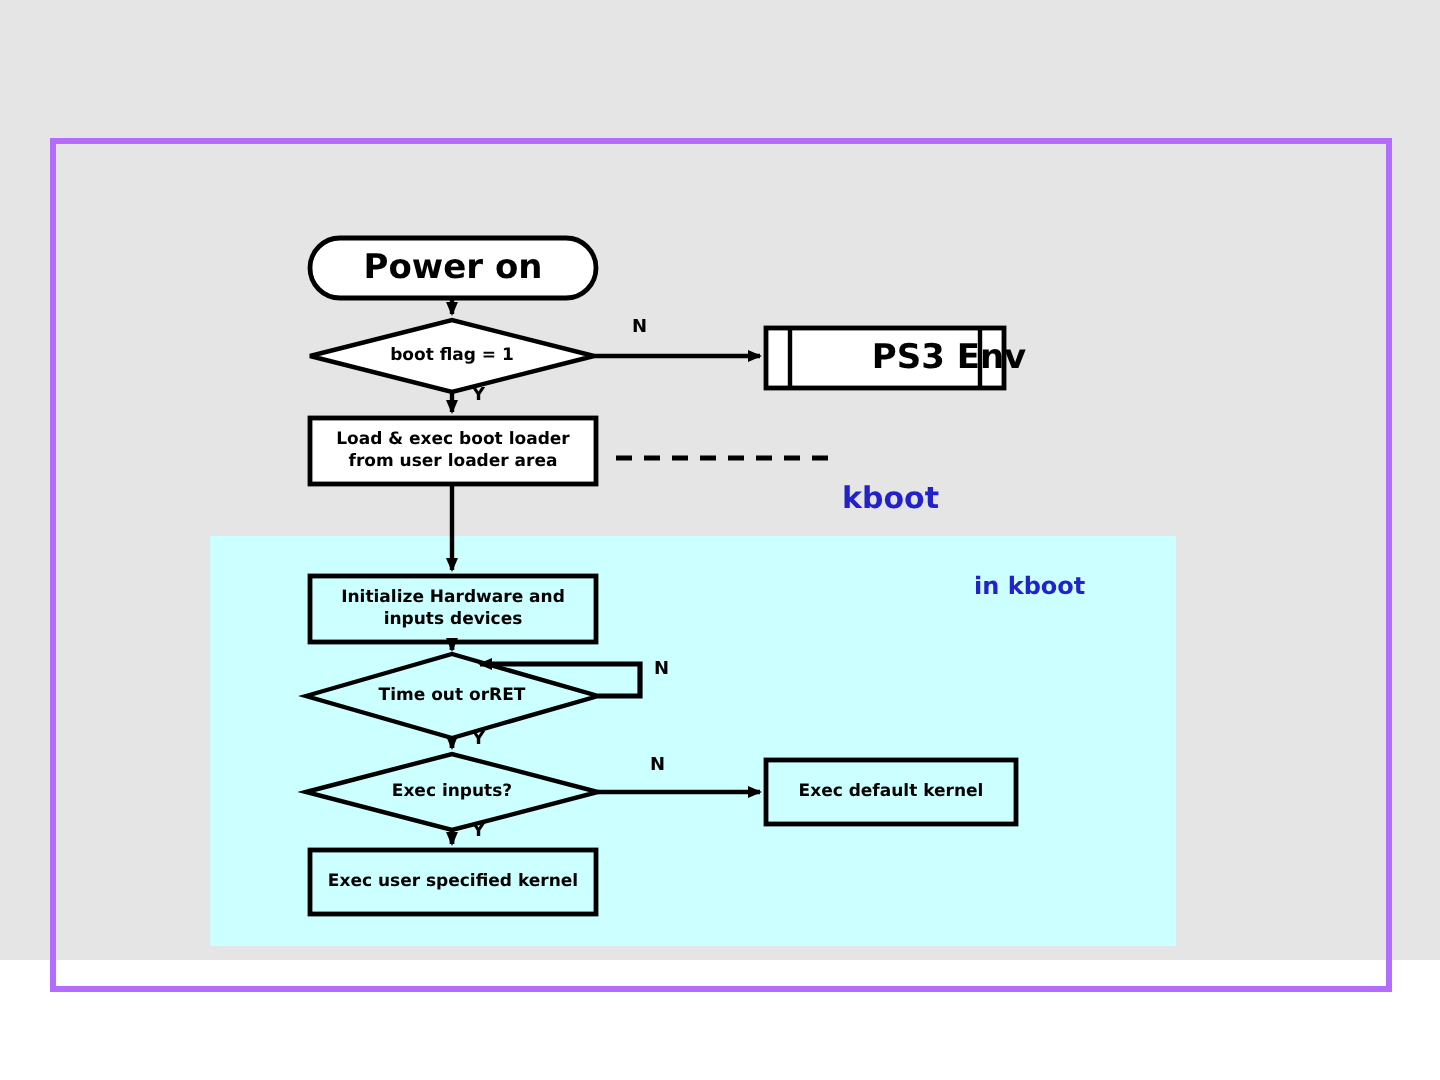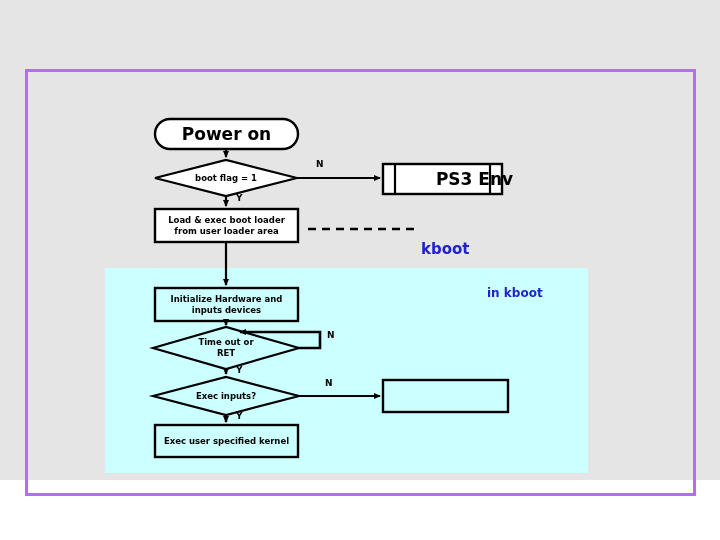--- a/index.html
+++ b/index.html
@@ -147,27 +147,28 @@
   <div class="node-text lbl-tiny" style="left:157px; top:209px; width:139px; height:33px; flex-direction:column;">
     <span>Load &amp; exec boot loader</span>
     <span>from user loader area</span>
   </div>
 
   <div class="node-text lbl-tiny" style="left:157px; top:288px; width:139px; height:33px; flex-direction:column;text-align:right;">
     <span>Initialize Hardware and</span>
     <span>inputs devices</span>
   </div>
 
-  <div class="node-text lbl-tiny" style="left:176px; top:335px; width:100px; height:26px; flex-direction:column;">
+  <div class="node-text lbl-tiny" style="left:176px; top:335px; width:100px; height:26px; flex-direction:row;">
     <span>Time out or</span>
     <span>RET</span>
   </div>
 
   <div class="node-text lbl-tiny" style="left:176px; top:386px; width:100px; height:20px;">Exec inputs?</div>
 
+  <div class="node-text lbl-tiny" style="left:385px; top:380px; width:121px; height:32px;">Exec default kernel</div>
 
   <div class="node-text lbl-tiny" style="left:157px; top:425px; width:139px; height:32px;">Exec user specified kernel</div>
 
   <div class="branch-label" style="left:316px; top:159px;">N</div>
 
   <div class="branch-label" style="left:236px; top:193px;">Y</div>
 
   <div class="branch-label" style="left:327px; top:330px;">N</div>
 
   <div class="branch-label" style="left:236px; top:365px;">Y</div>

